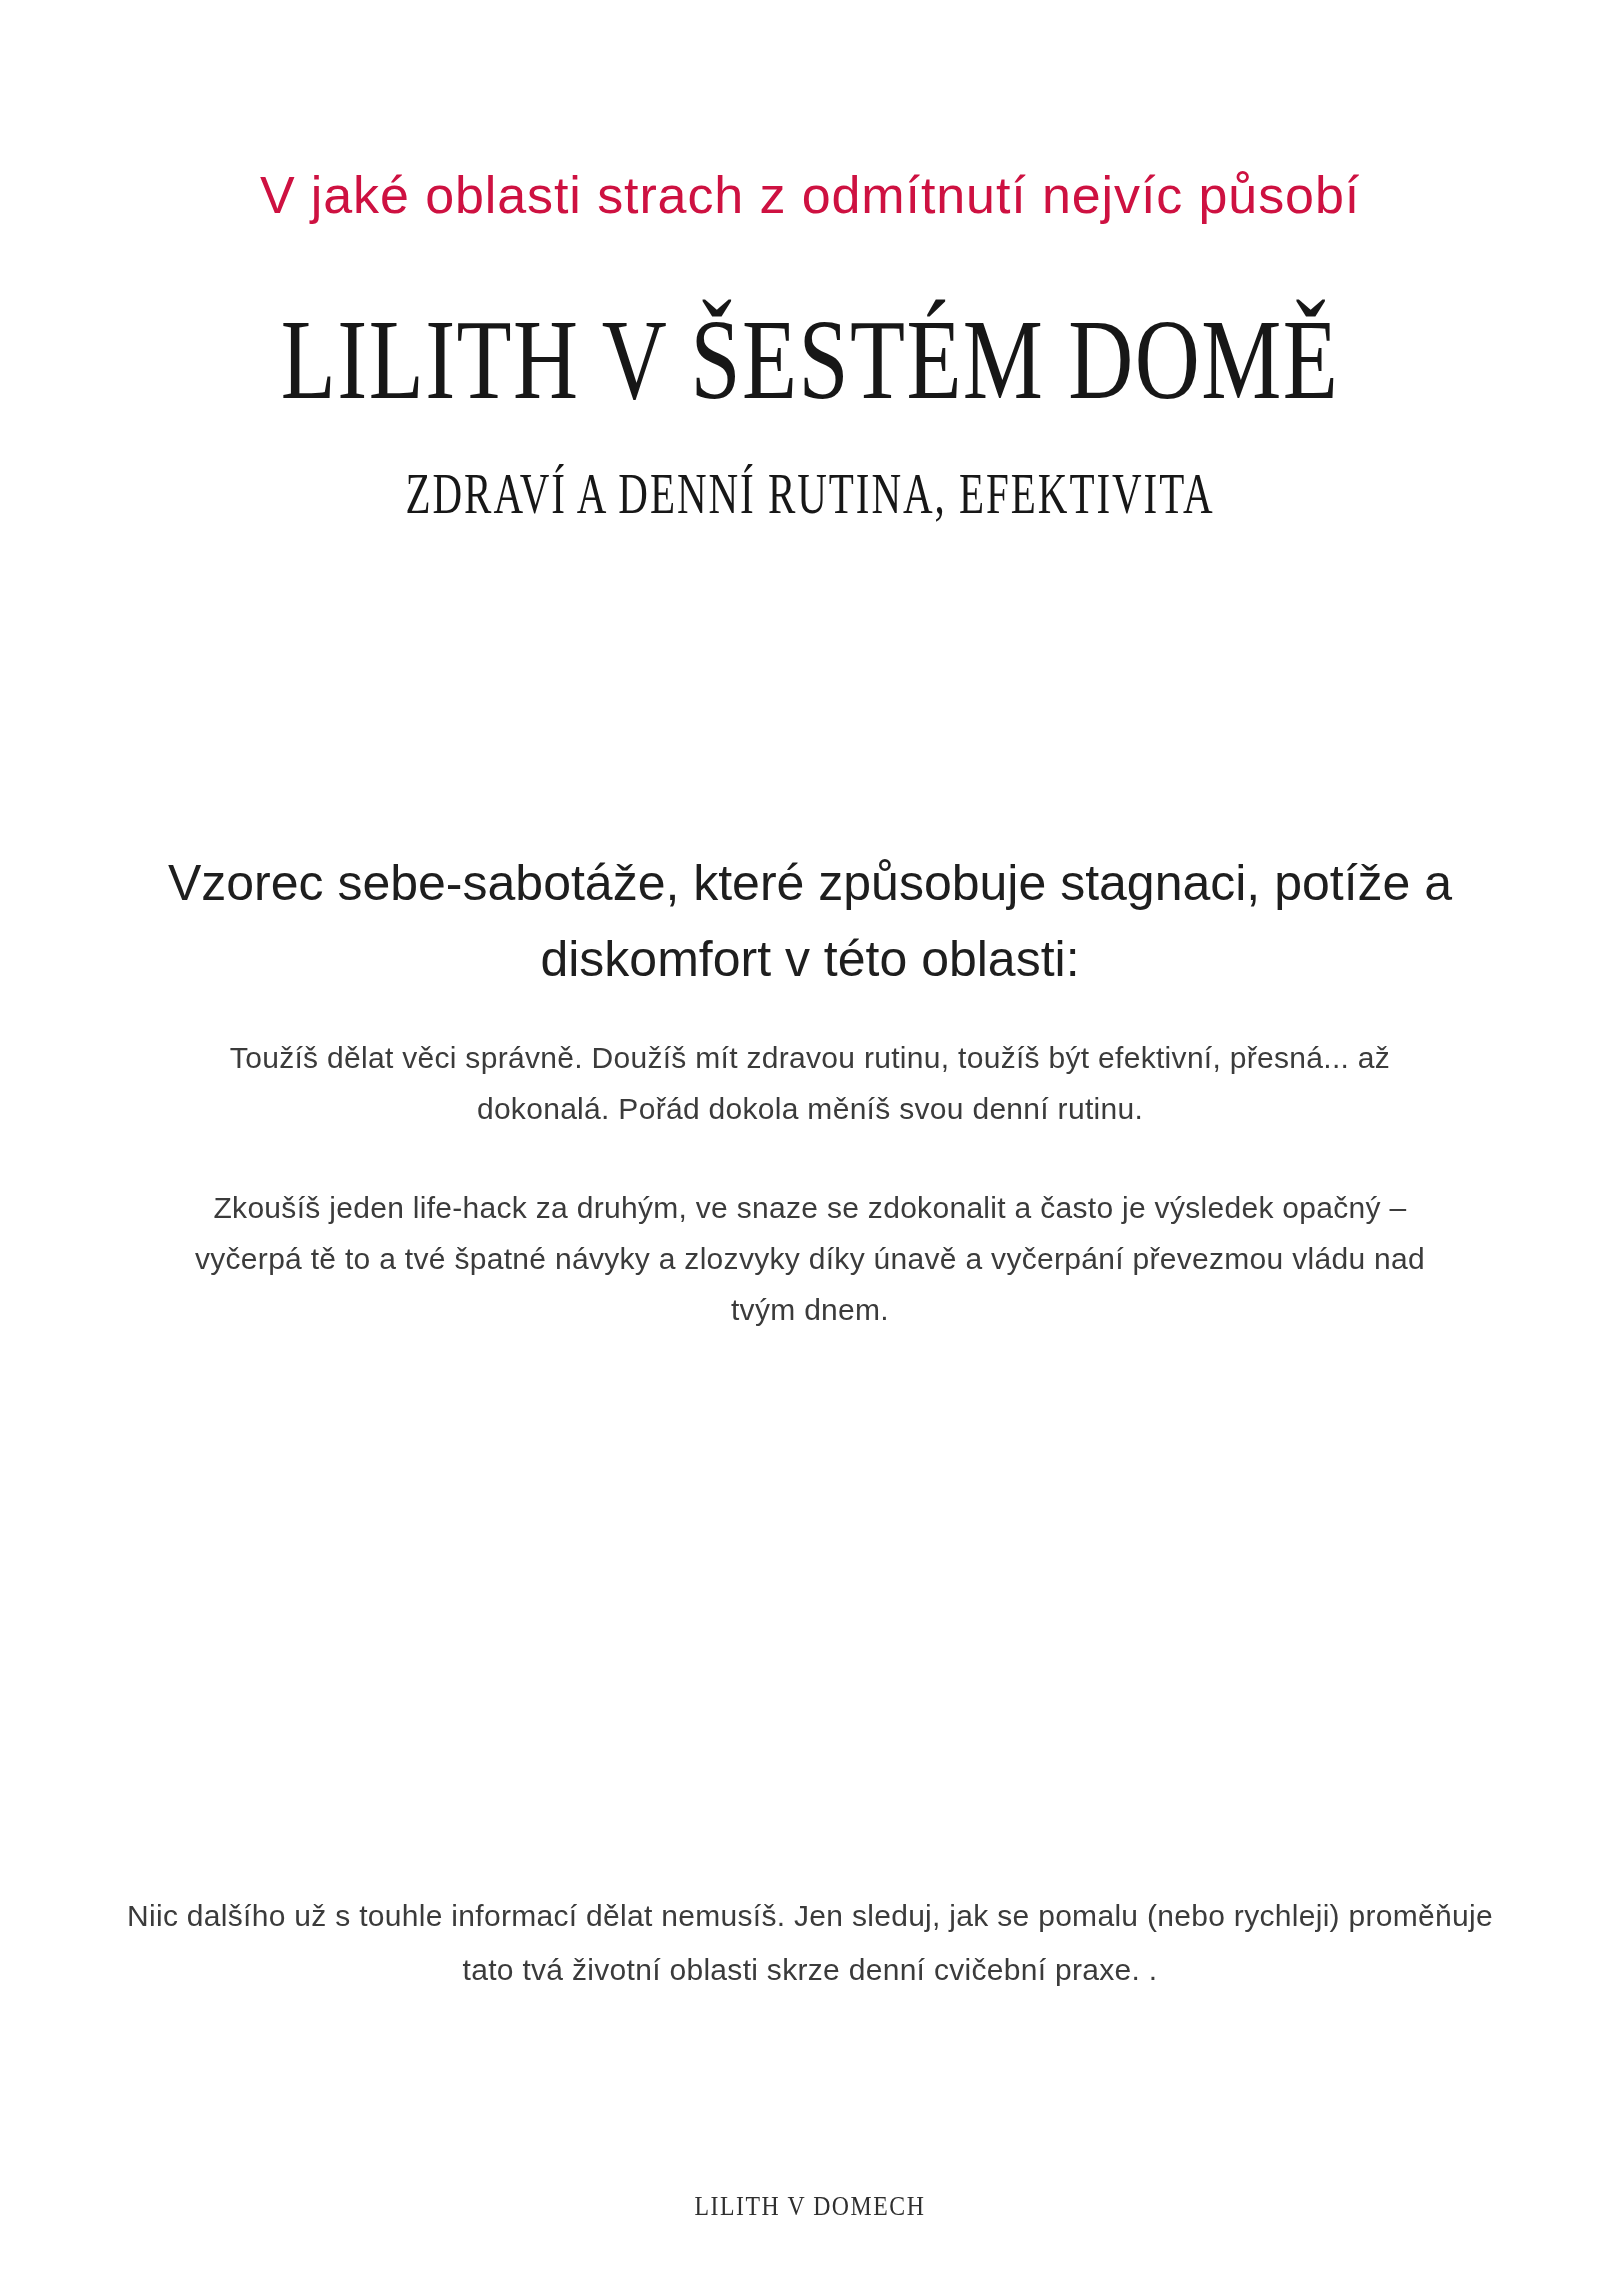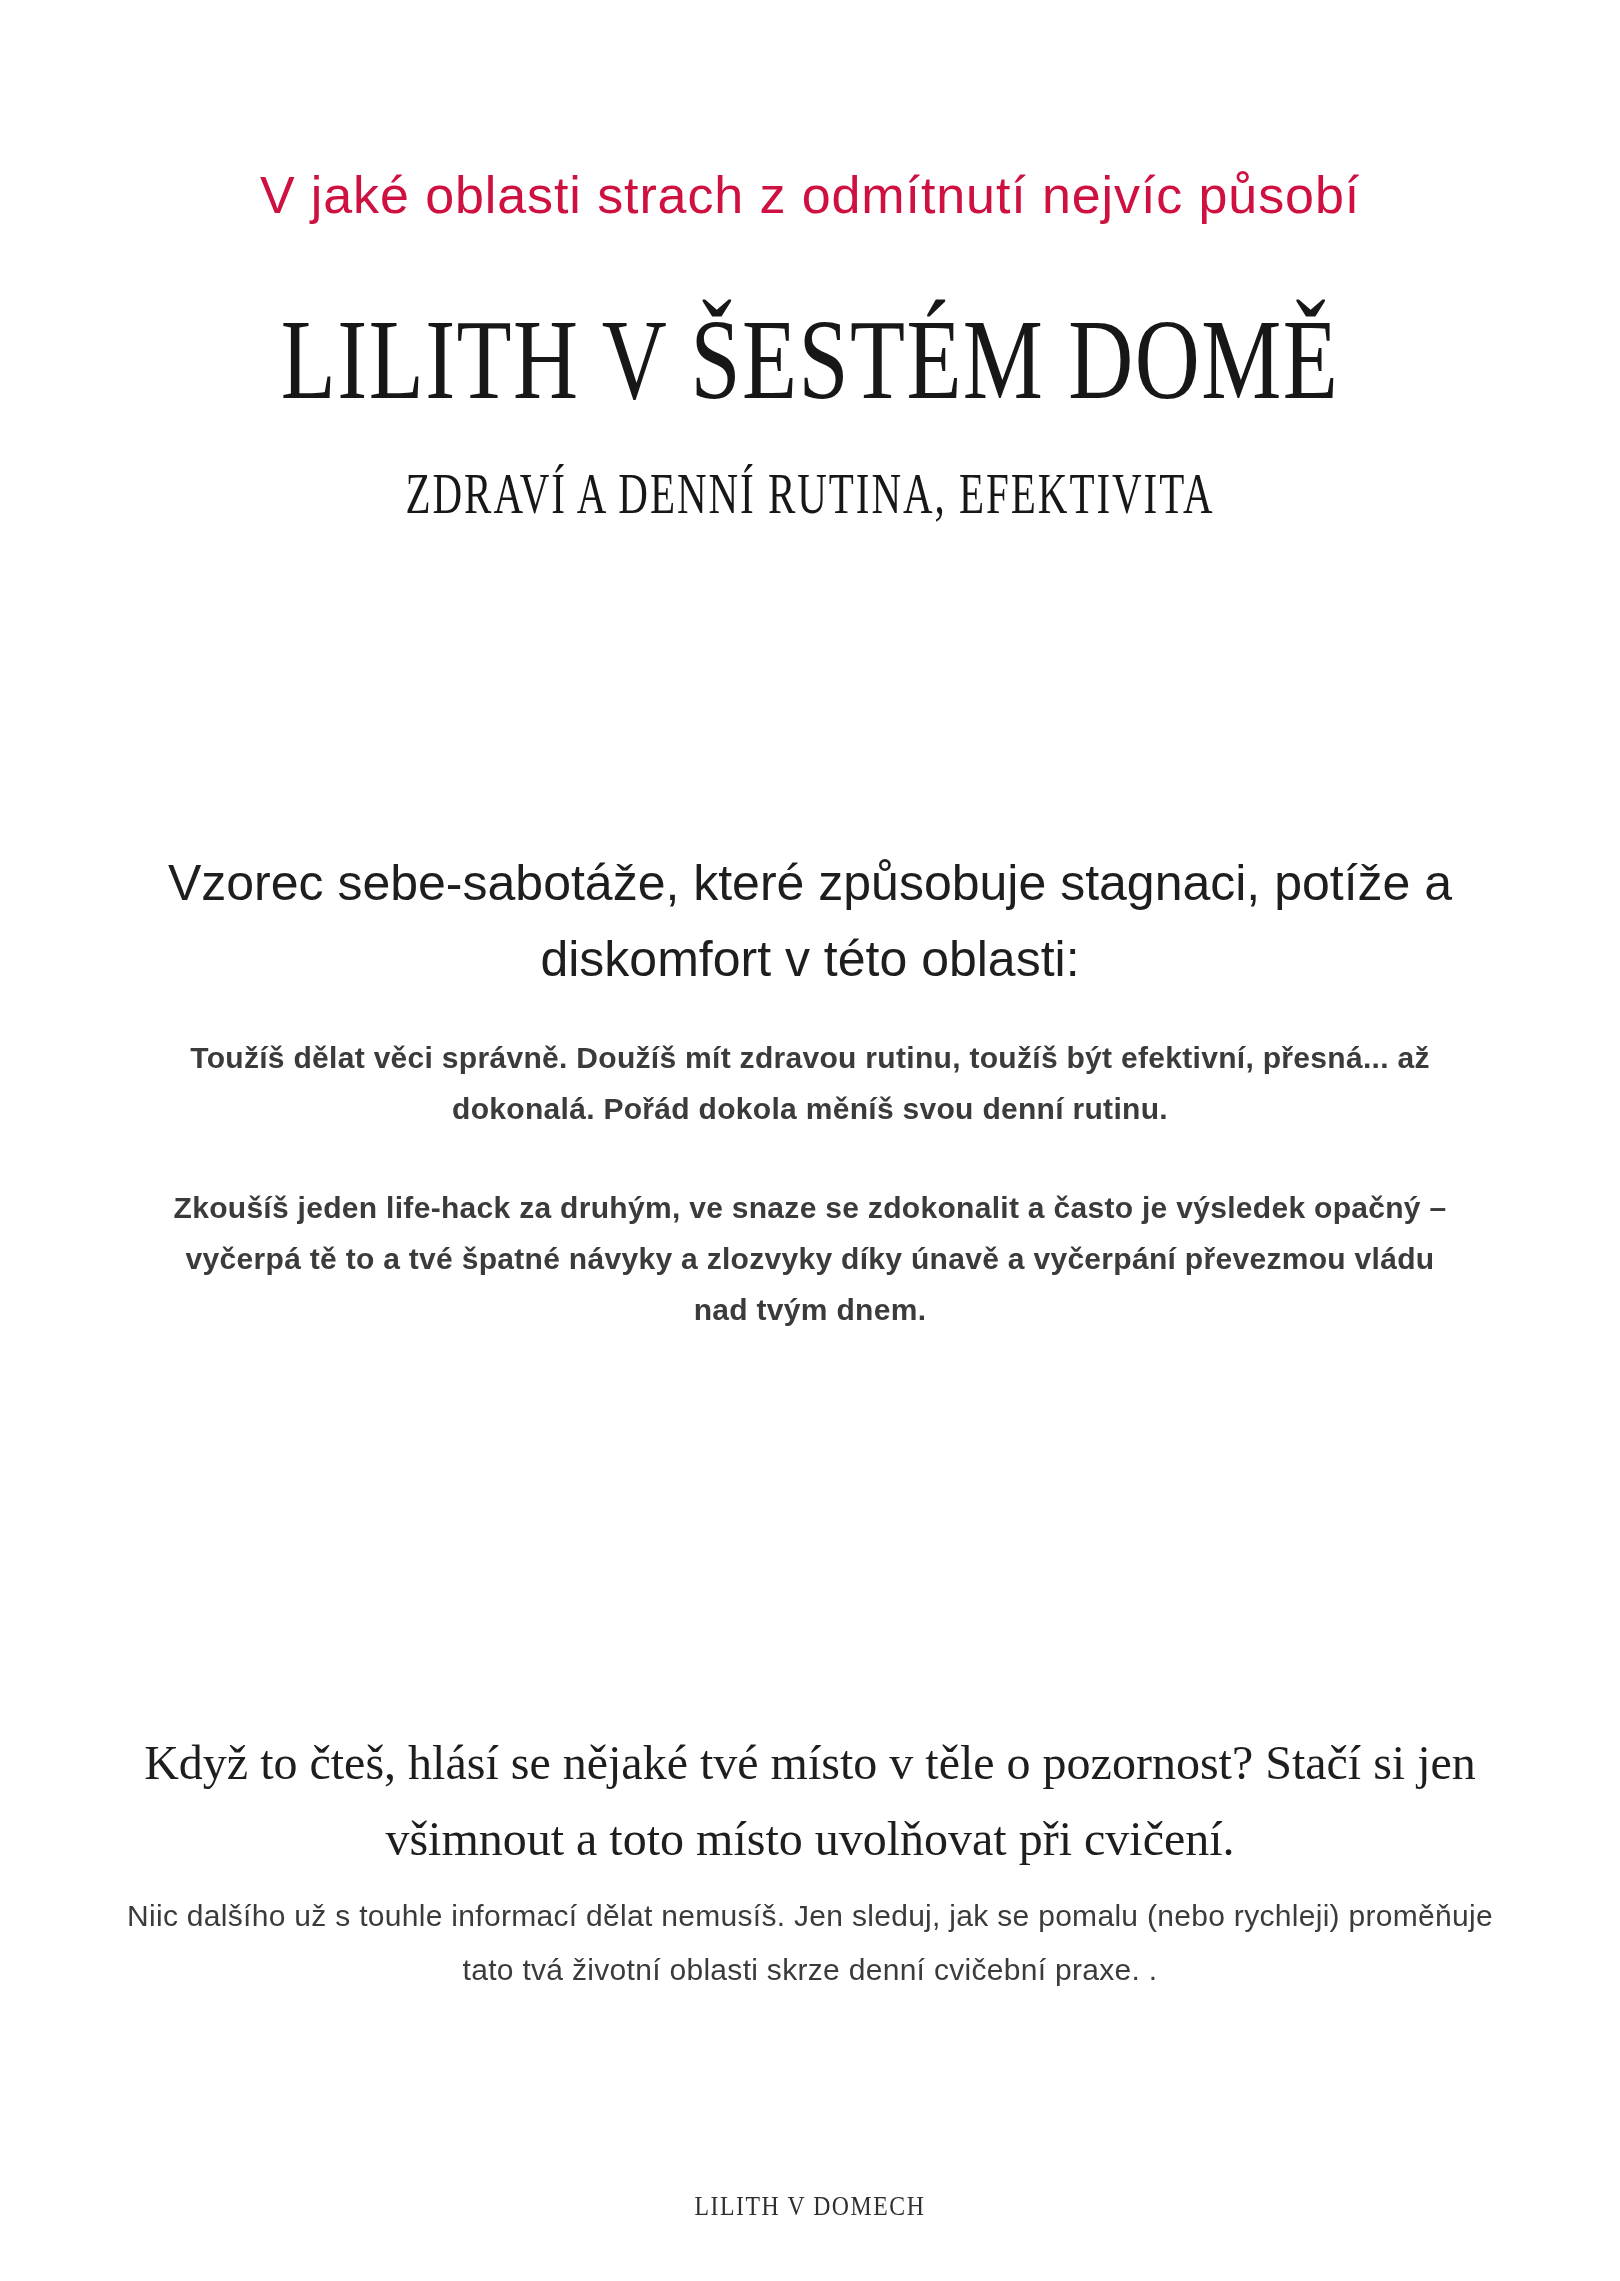--- a/index.html
+++ b/index.html
@@ -77,21 +77,21 @@
     position:absolute;
     top:1032px;left:0;right:0;
     margin:0 auto;
     width:1301px;
     text-align:center;
     color:var(--ink-body);
   }
   .body-copy p{
     margin:0;
     font-family:"Liberation Sans", sans-serif;
-    font-weight:700;
+    font-weight:400;
     font-size:30px;
     line-height:1.7;
     letter-spacing:0.3px;
     text-align:center;
   }
   .body-copy p + p{margin-top:48px;}
   .closing-heading{
     position:absolute;
     top:1725px;left:0;right:0;
     margin:0 auto;
@@ -140,20 +140,19 @@
 
   <div class="subtitle">ZDRAVÍ A DENNÍ RUTINA, EFEKTIVITA</div>
 
   <h2 class="section-heading">Vzorec sebe-sabotáže, které způsobuje stagnaci, potíže a diskomfort v této oblasti:</h2>
 
   <div class="body-copy">
     <p>Toužíš dělat věci správně. Doužíš mít zdravou rutinu, toužíš být efektivní, přesná... až dokonalá. Pořád dokola měníš svou denní rutinu.</p>
     <p>Zkoušíš jeden life-hack za druhým,  ve snaze se zdokonalit a často je výsledek opačný – vyčerpá tě to a tvé špatné návyky a zlozvyky díky únavě a vyčerpání převezmou vládu nad tvým dnem.</p>
   </div>
 
-  <h2 class="closing-heading">Když to čteš, hlásí se nějaké tvé místo v těle o pozornost? Stačí si jen všimnout a toto místo uvolňovat při cvičení.</h2>
 
   <p class="closing-para">Niic dalšího už s touhle informací dělat nemusíš. Jen sleduj, jak se pomalu (nebo rychleji) proměňuje tato tvá životní oblasti skrze denní cvičební praxe.  .</p>
 
   <div class="footer-label">LILITH V DOMECH</div>
 
 </div>
 
 
 </body></html>

